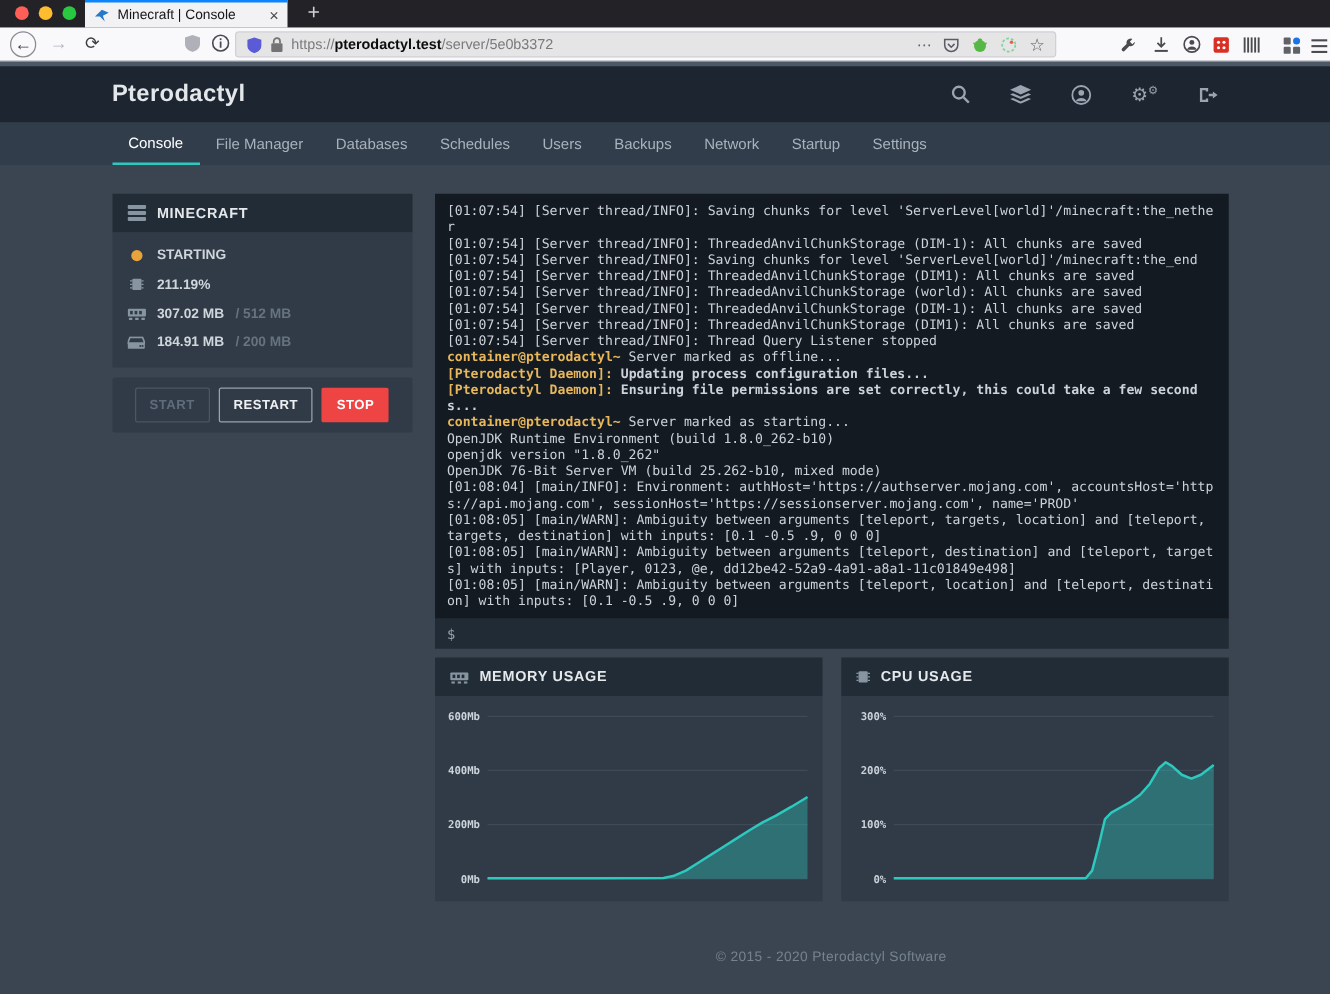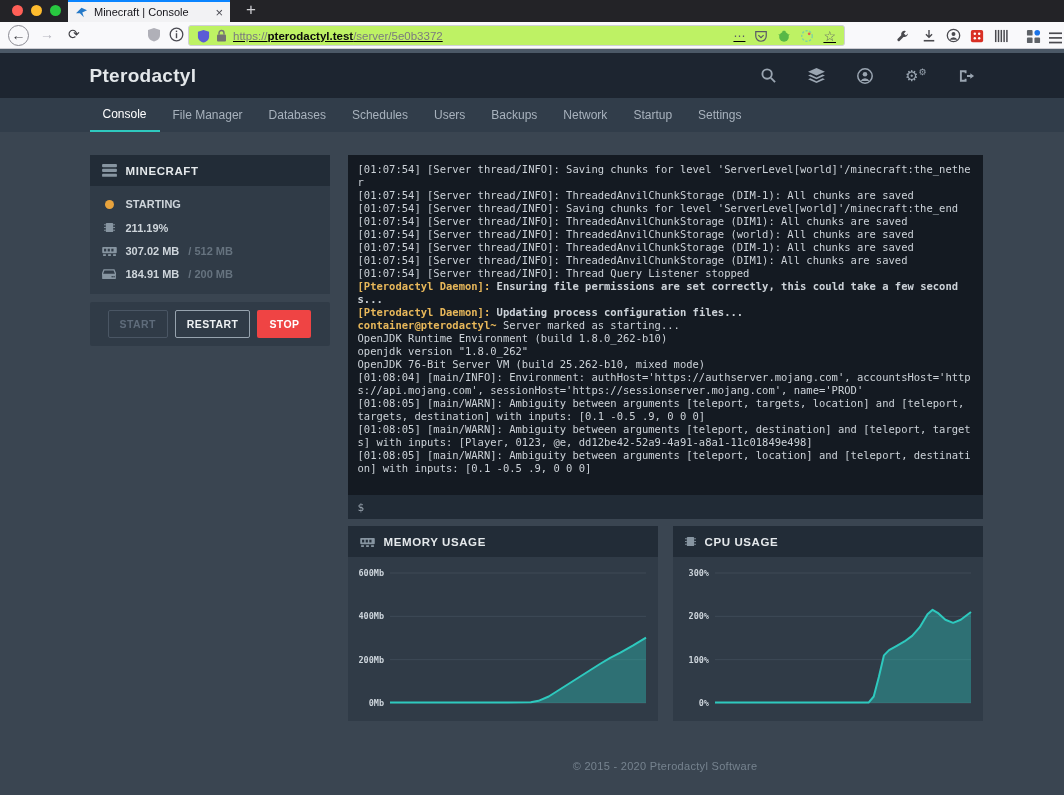--- a/index.html
+++ b/index.html
@@ -18,22 +18,22 @@
   .favicon { width:13px; height:11px; }
 
   .toolbar { position:relative; height:27px; background:#f9f9fb; border-bottom:1px solid #ccccd2;
              display:flex; align-items:center; }
   .nav-glyph { font-size:14px; color:#3e3e43; }
   .backbtn { position:absolute; left:8px; top:3px; width:21px; height:21px; border:1px solid #8a8a92;
              border-radius:50%; text-align:center; line-height:19px; }
   .fwdbtn { position:absolute; left:40px; top:4px; color:#b6b6bf; font-size:14px; }
   .refbtn { position:absolute; left:68px; top:4px; }
   .tb-icon { position:absolute; top:5px; }
-  .urlbar { position:absolute; left:188px; top:3px; width:657px; height:21px; background:#bef264;
-            border:1px solid #d0d0d7; border-radius:3px; display:flex; align-items:center; padding:0 8px; gap:6px;text-decoration:underline; }
+  .urlbar { position:absolute; left:188px; top:3px; width:657px; height:21px; background:#e5e5e5;
+            border:1px solid #d0d0d7; border-radius:3px; display:flex; align-items:center; padding:0 8px; gap:6px; }
   .url-text { font-size:11.5px; color:#7a7a7e; white-space:nowrap; flex:1; }
   .url-text b { color:#0c0c0d; font-weight:bold; }
   .url-right { display:flex; align-items:center; gap:9px; }
   .glyph-sm { font-size:12px; color:#5b5b66; }
 
   .page-strip { height:4px; background:#4b5866; }
 
   
   .page { height:742px; background:#3a4551; overflow:hidden; }
   .pt-header { height:45px; background:#1d2530; }
@@ -335,22 +335,23 @@
     <div class="main-col">
       <div class="console-log" id="console-log">
           <div class="cline"><span>[01:07:54] [Server thread/INFO]: Saving chunks for level 'ServerLevel[world]'/minecraft:the_nether</span></div>
           <div class="cline"><span>[01:07:54] [Server thread/INFO]: ThreadedAnvilChunkStorage (DIM-1): All chunks are saved</span></div>
           <div class="cline"><span>[01:07:54] [Server thread/INFO]: Saving chunks for level 'ServerLevel[world]'/minecraft:the_end</span></div>
           <div class="cline"><span>[01:07:54] [Server thread/INFO]: ThreadedAnvilChunkStorage (DIM1): All chunks are saved</span></div>
           <div class="cline"><span>[01:07:54] [Server thread/INFO]: ThreadedAnvilChunkStorage (world): All chunks are saved</span></div>
           <div class="cline"><span>[01:07:54] [Server thread/INFO]: ThreadedAnvilChunkStorage (DIM-1): All chunks are saved</span></div>
           <div class="cline"><span>[01:07:54] [Server thread/INFO]: ThreadedAnvilChunkStorage (DIM1): All chunks are saved</span></div>
           <div class="cline"><span>[01:07:54] [Server thread/INFO]: Thread Query Listener stopped</span></div>
+          <div class="cline"><span class="cy">container@pterodactyl~</span><span> Server marked as offline...</span></div>
+          <div class="cline"><span class="cy">[Pterodactyl Daemon]:</span><span class="cb"> Updating process configuration files...</span></div>
           <div class="cline"><span class="cy">[Pterodactyl Daemon]:</span><span class="cb"> Ensuring file permissions are set correctly, this could take a few seconds...</span></div>
-          <div class="cline"><span class="cy">[Pterodactyl Daemon]:</span><span class="cb"> Updating process configuration files...</span></div>
           <div class="cline"><span class="cy">container@pterodactyl~</span><span> Server marked as starting...</span></div>
           <div class="cline"><span>OpenJDK Runtime Environment (build 1.8.0_262-b10)</span></div>
           <div class="cline"><span>openjdk version "1.8.0_262"</span></div>
           <div class="cline"><span>OpenJDK 76-Bit Server VM (build 25.262-b10, mixed mode)</span></div>
           <div class="cline"><span>[01:08:04] [main/INFO]: Environment: authHost='https://authserver.mojang.com', accountsHost='https://api.mojang.com', sessionHost='https://sessionserver.mojang.com', name='PROD'</span></div>
           <div class="cline"><span>[01:08:05] [main/WARN]: Ambiguity between arguments [teleport, targets, location] and [teleport, targets, destination] with inputs: [0.1 -0.5 .9, 0 0 0]</span></div>
           <div class="cline"><span>[01:08:05] [main/WARN]: Ambiguity between arguments [teleport, destination] and [teleport, targets] with inputs: [Player, 0123, @e, dd12be42-52a9-4a91-a8a1-11c01849e498]</span></div>
           <div class="cline"><span>[01:08:05] [main/WARN]: Ambiguity between arguments [teleport, location] and [teleport, destination] with inputs: [0.1 -0.5 .9, 0 0 0]</span></div>
         </div>
       <div class="cmd-row">

